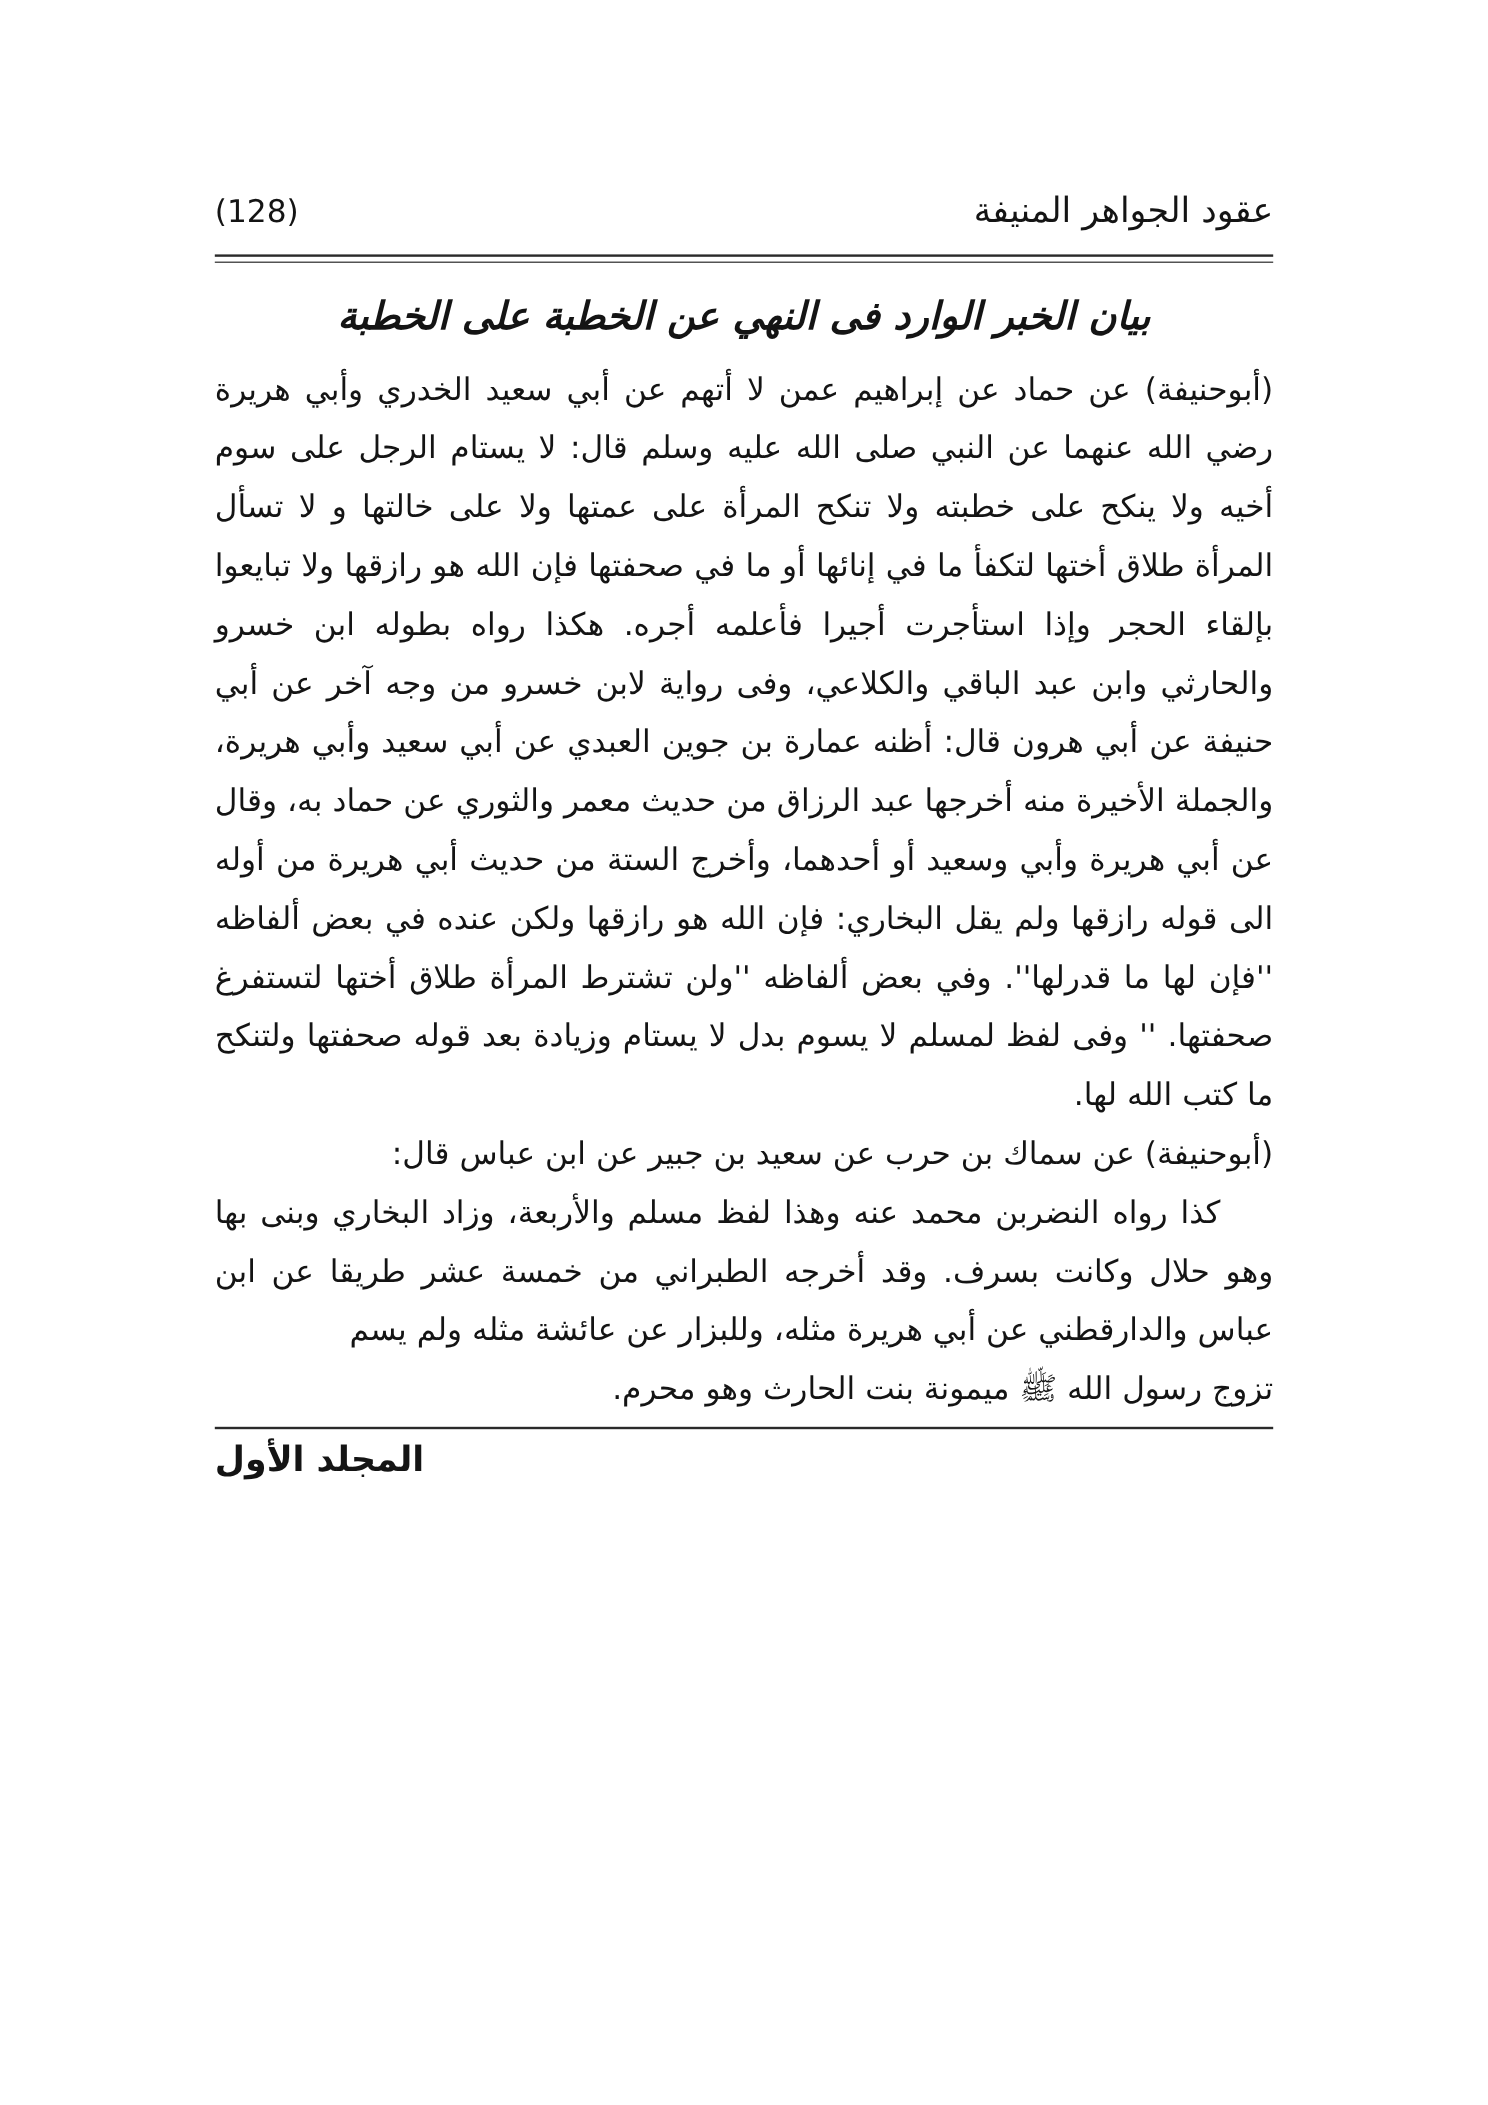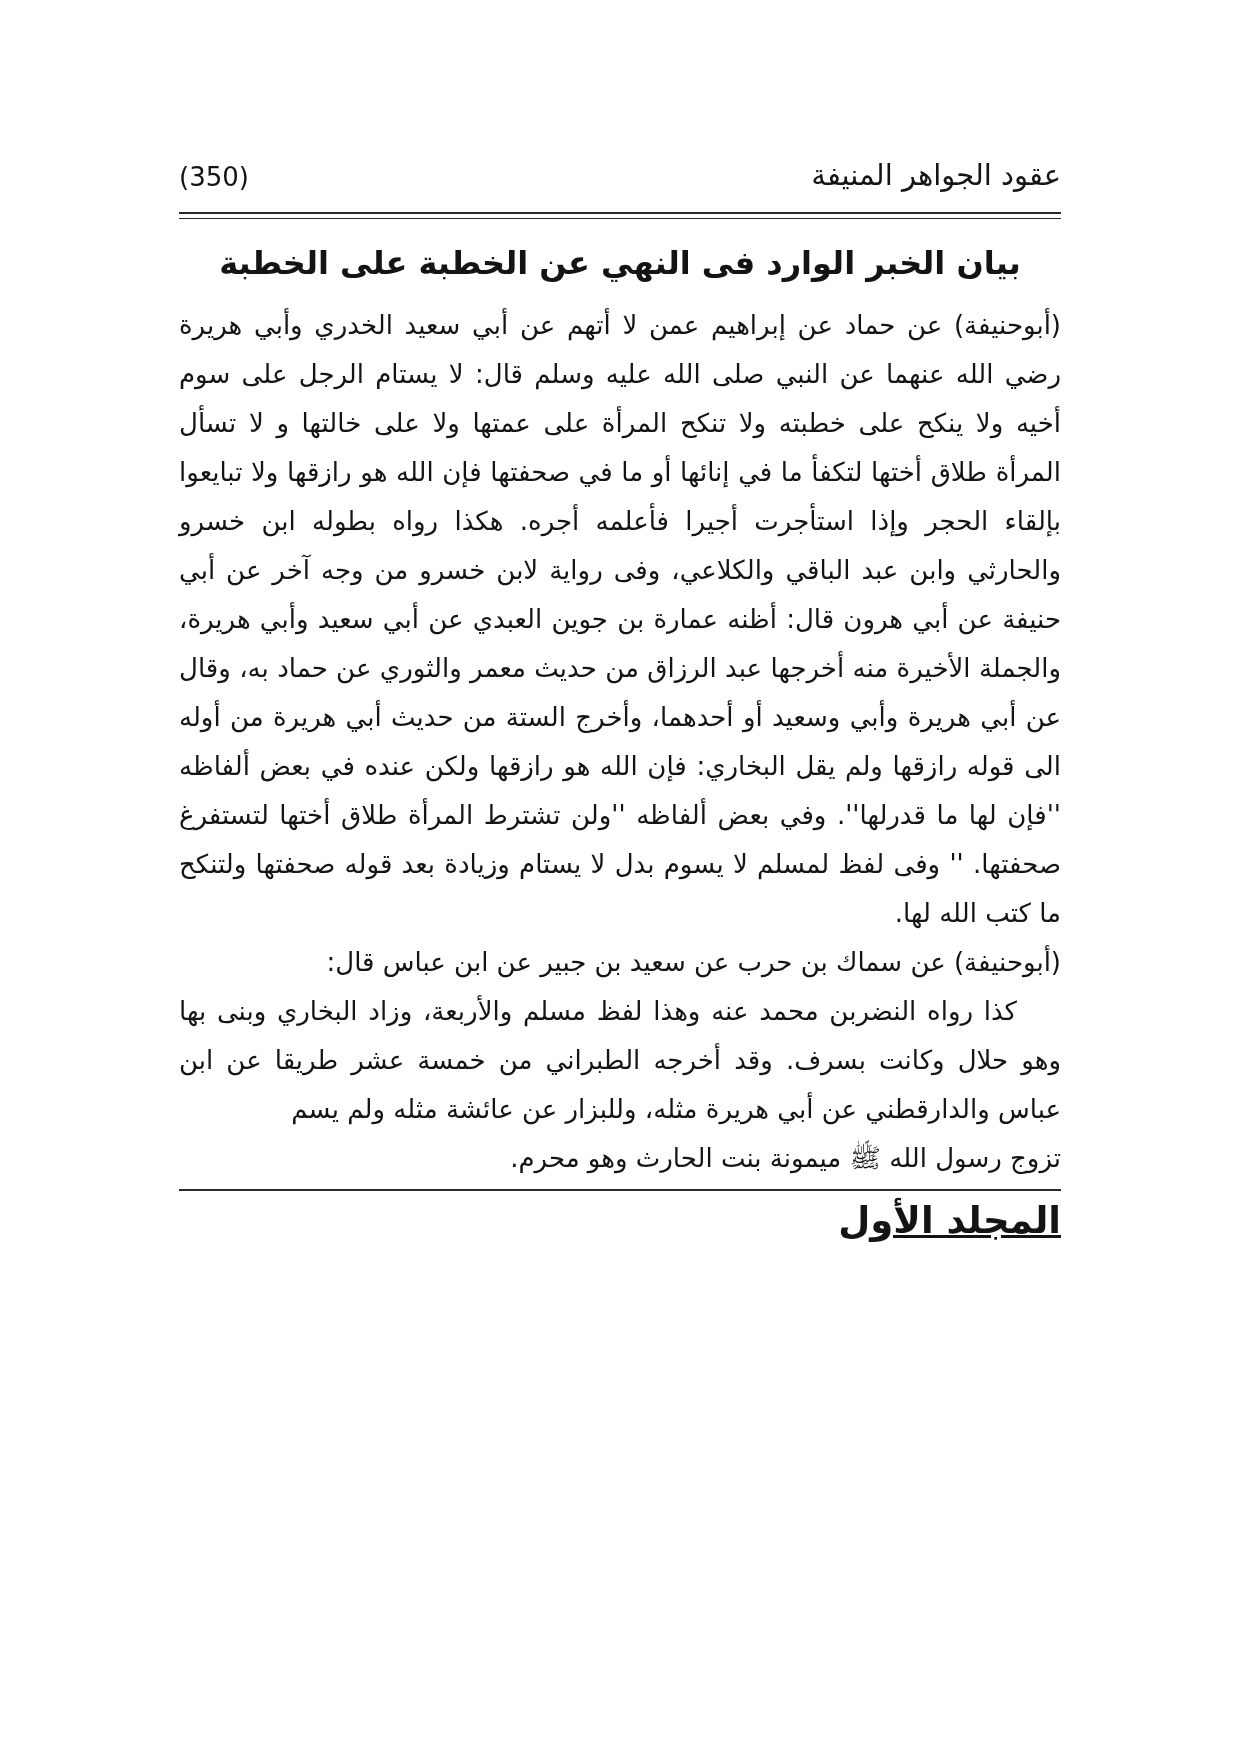--- a/index.html
+++ b/index.html
@@ -51,41 +51,41 @@
   }
   .para.indent {
     text-indent: 44px;
   }
   .heading {
     text-align: center;
     font-size: 32px;
     font-weight: bold;
     line-height: 56px;
     margin: 14px 0 10px 0;
+    font-style: italic;
   }
   .single-rule {
     border-top: 2px solid #2a2a2a;
     margin-top: 6px;
   }
   .footer {
-    text-align: right;
-    font-size: 37px;
+    text-align: left;
+    font-size: 29px;
     font-weight: bold;
     margin-top: 8px;
-    text-decoration: underline;
   }
 </style>
 </head>
 <body>
 
 <div class="page">
 
   <div class="header">
     <div class="booktitle">عقود الجواهر المنيفة</div>
-    <div class="pagenum">(350)</div>
+    <div class="pagenum">(128)</div>
   </div>
 
   <div class="double-rule"></div>
 
   <div class="body">
     <h2 class="heading">بيان الخبر الوارد فى النهي عن الخطبة على الخطبة</h2>
     <p class="para">(أبوحنيفة) عن حماد عن إبراهيم عمن لا أتهم عن أبي سعيد الخدري وأبي هريرة رضي الله عنهما عن النبي صلى الله عليه وسلم قال: لا يستام الرجل على سوم أخيه ولا ينكح على خطبته ولا تنكح المرأة على عمتها ولا على خالتها و لا تسأل المرأة طلاق أختها لتكفأ ما في إنائها أو ما في صحفتها فإن الله هو رازقها ولا تبايعوا بإلقاء الحجر وإذا استأجرت أجيرا فأعلمه أجره. هكذا رواه بطوله ابن خسرو والحارثي وابن عبد الباقي والكلاعي، وفى رواية لابن خسرو من وجه آخر عن أبي حنيفة عن أبي هرون قال: أظنه عمارة بن جوين العبدي عن أبي سعيد وأبي هريرة، والجملة الأخيرة منه أخرجها عبد الرزاق من حديث معمر والثوري عن حماد به، وقال عن أبي هريرة وأبي وسعيد أو أحدهما، وأخرج الستة من حديث أبي هريرة من أوله الى قوله رازقها ولم يقل البخاري: فإن الله هو رازقها ولكن عنده في بعض ألفاظه ''فإن لها ما قدرلها''. وفي بعض ألفاظه ''ولن تشترط المرأة طلاق أختها لتستفرغ صحفتها. '' وفى لفظ لمسلم لا يسوم بدل لا يستام وزيادة بعد قوله صحفتها ولتنكح ما كتب الله لها.</p>
     <p class="para">(أبوحنيفة) عن سماك بن حرب عن سعيد بن جبير عن ابن عباس قال:</p>
     <p class="para indent">كذا رواه النضربن محمد عنه وهذا لفظ مسلم والأربعة، وزاد البخاري وبنى بها وهو حلال وكانت بسرف. وقد أخرجه الطبراني من خمسة عشر طريقا عن ابن عباس والدارقطني عن أبي هريرة مثله، وللبزار عن عائشة مثله ولم يسم</p>
     <p class="para">تزوج رسول الله ﷺ ميمونة بنت الحارث وهو محرم.</p>

